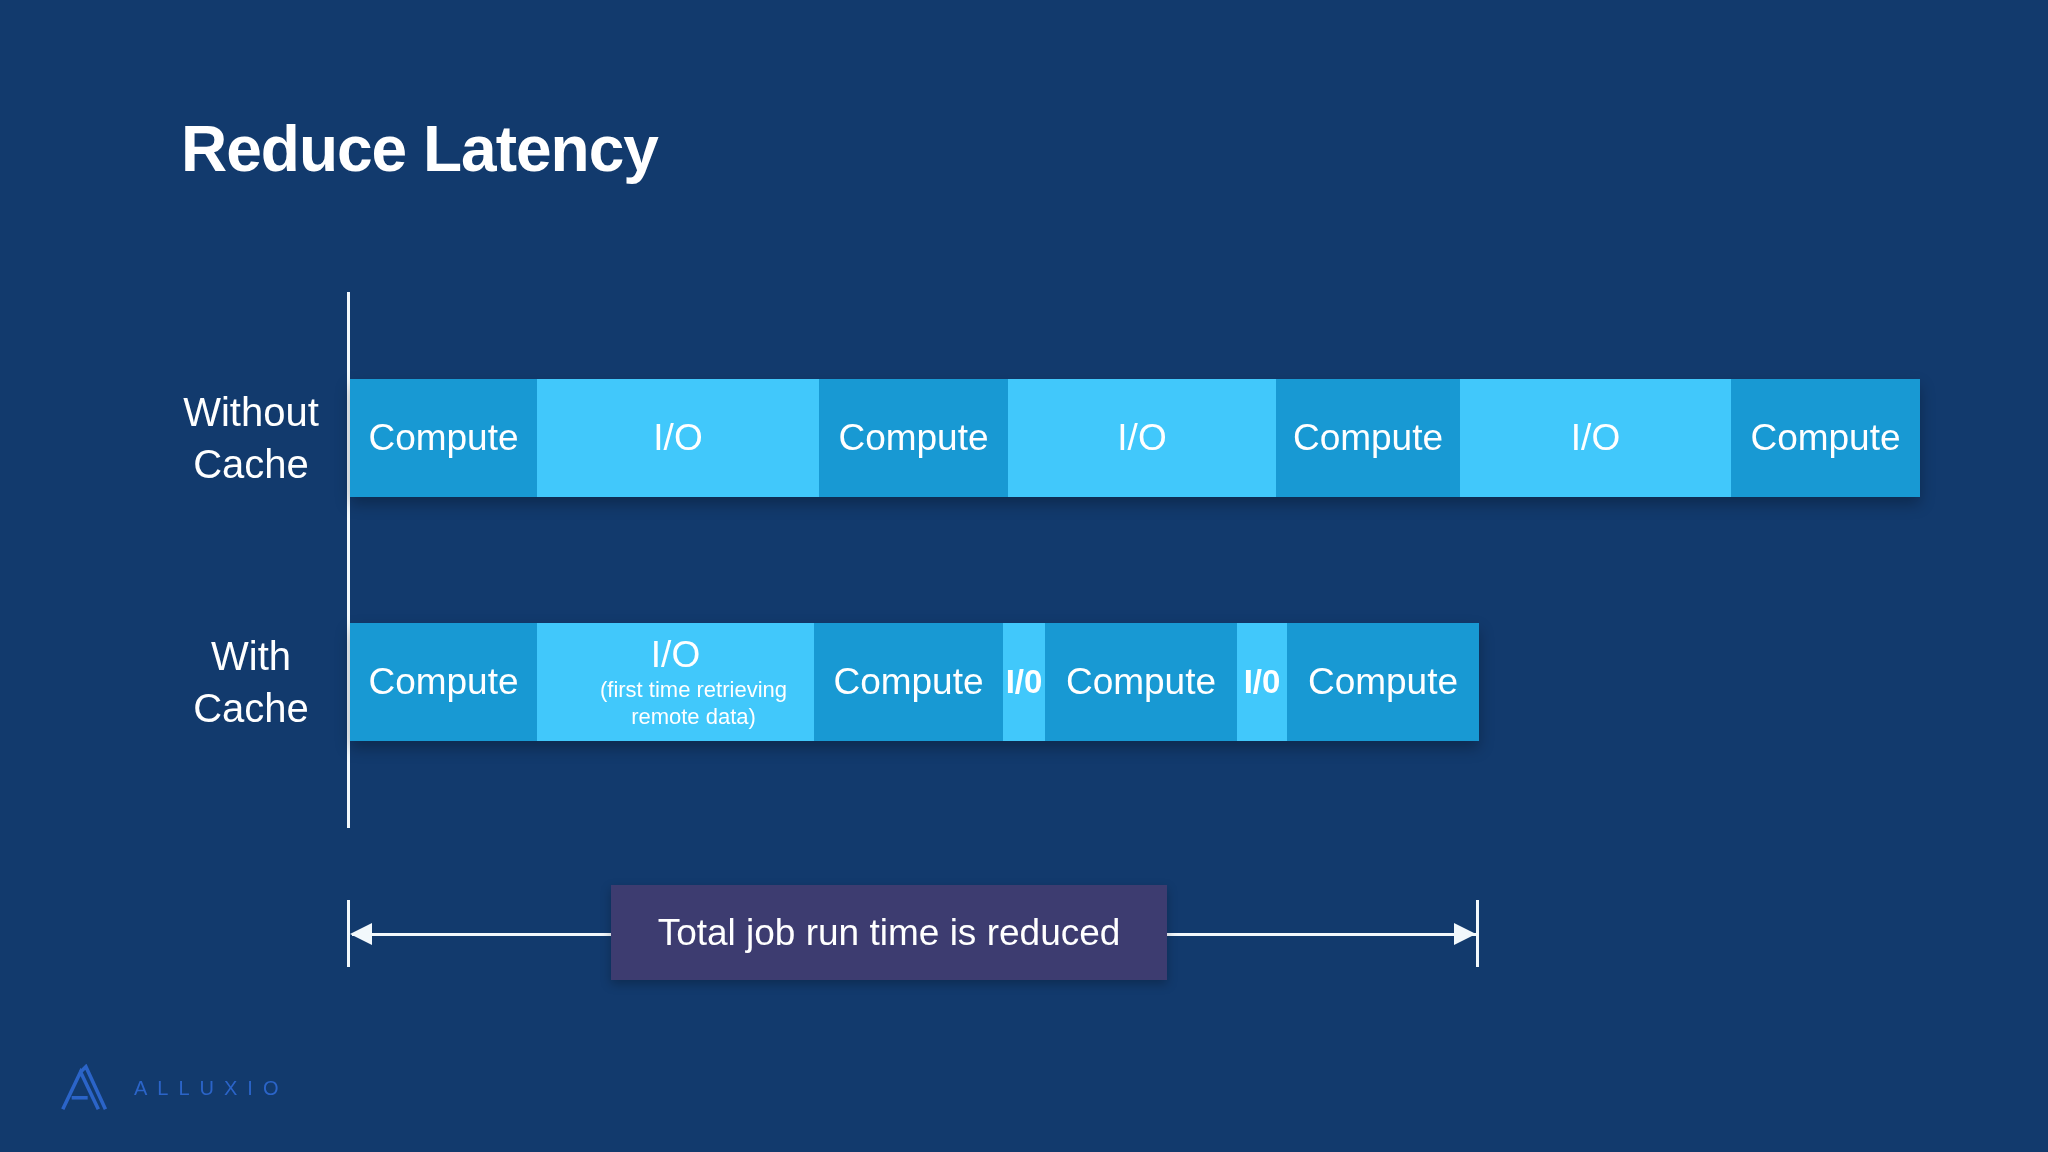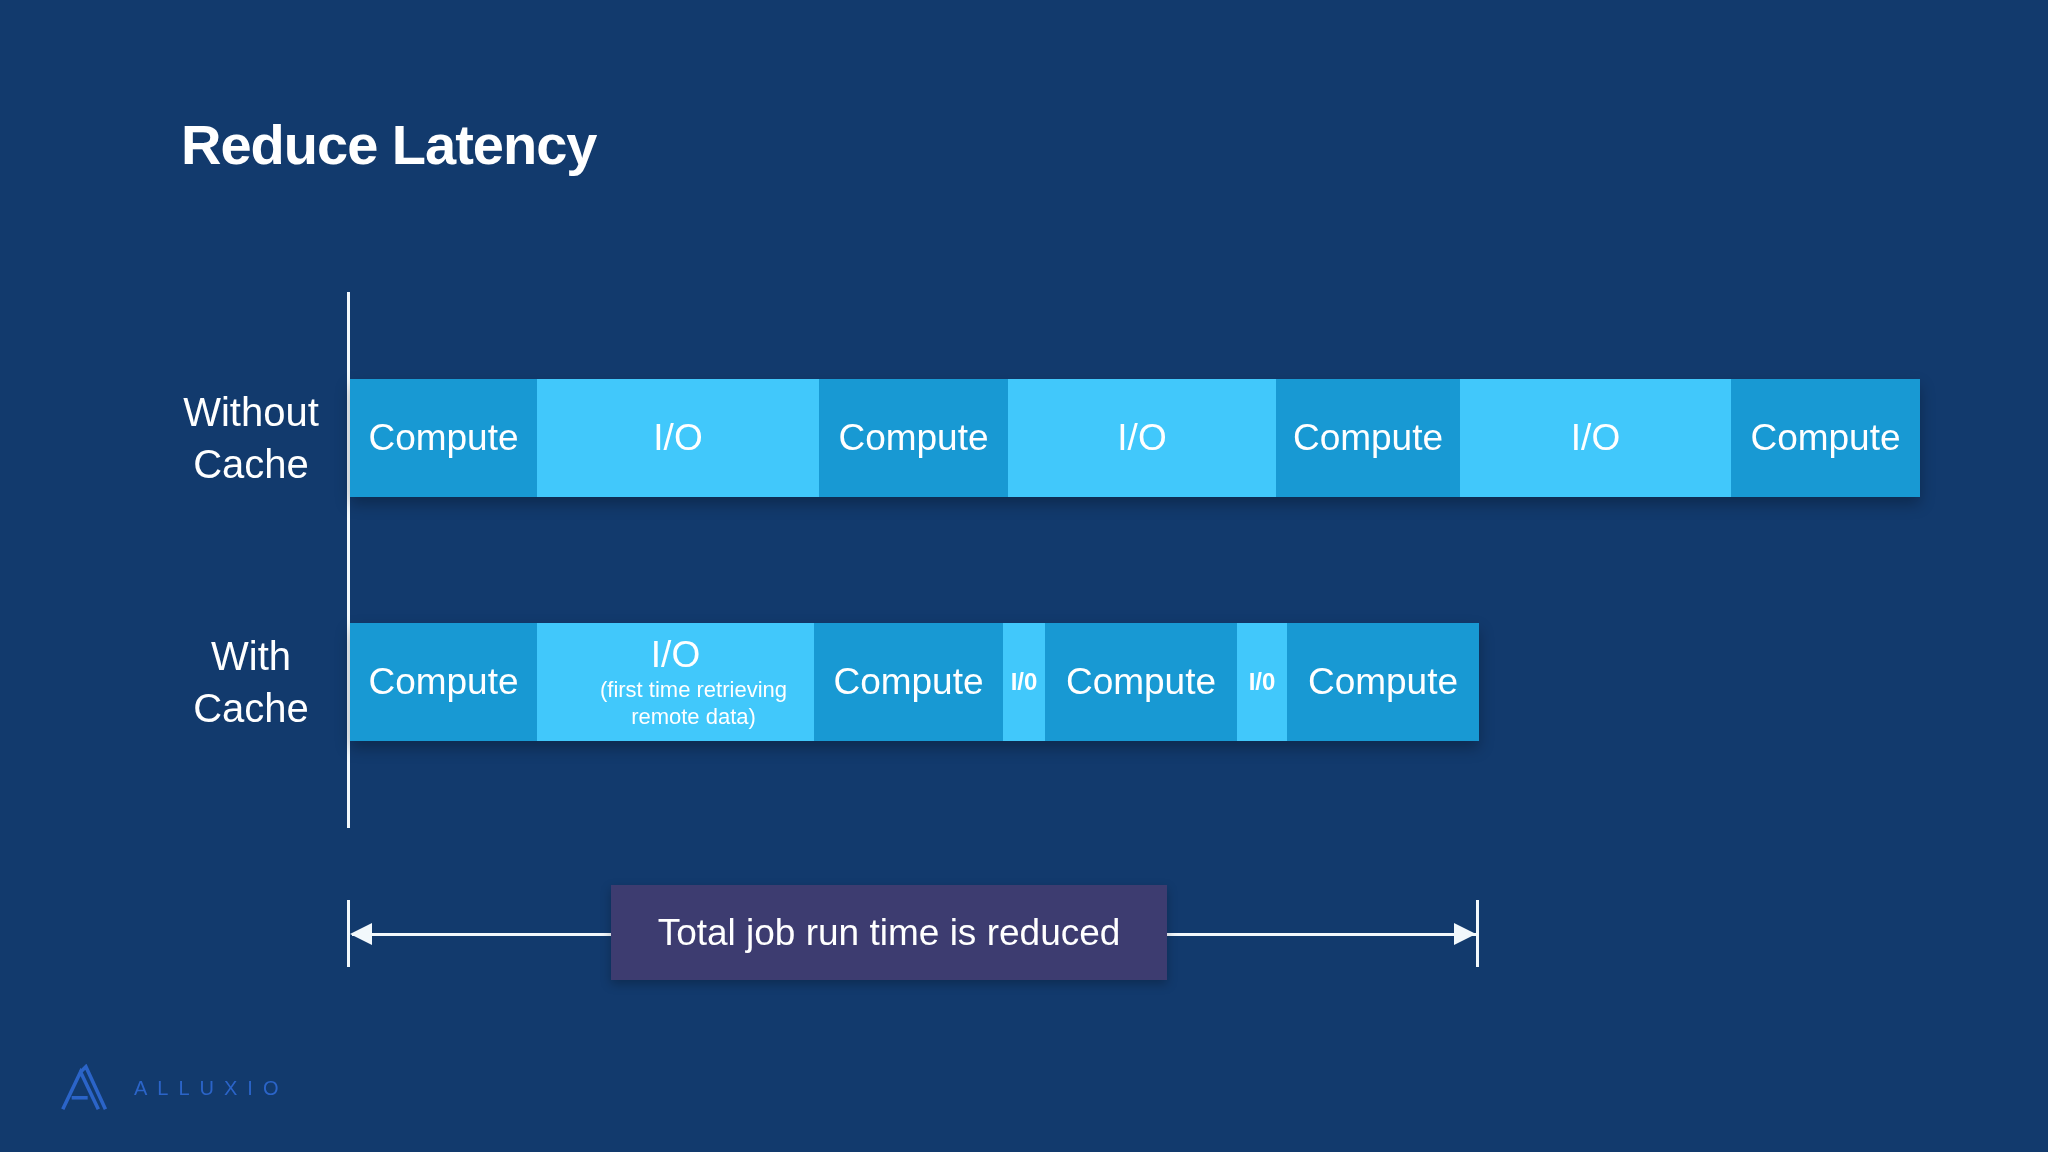--- a/index.html
+++ b/index.html
@@ -6,21 +6,21 @@
   .slide{
     position:relative;
     width:2048px;height:1152px;
     background:var(--background,#123A6D);
     overflow:hidden;
     font-family:"Liberation Sans", sans-serif;
     color:var(--text,#FFFFFF);
   }
   .title{
     position:absolute;left:181px;top:112px;
-    font-size:56px;font-weight:800;letter-spacing:-1px;
+    font-size:64px;font-weight:800;letter-spacing:-1px;
     color:var(--text,#fff);
   }
   .axis-line{
     position:absolute;left:347px;top:292px;width:3px;height:536px;
     background:var(--axis,#EDF5FA);
   }
   .row-label{
     position:absolute;left:141px;width:220px;
     transform:translateY(-50%);
     text-align:center;font-size:40px;line-height:52px;font-weight:400;
@@ -29,21 +29,21 @@
     position:absolute;display:flex;flex-direction:row;align-items:stretch;
     box-shadow:0 7px 14px rgba(0,0,0,0.28);
   }
   .seg{
     display:flex;flex-direction:column;align-items:center;justify-content:center;
     height:100%;box-sizing:border-box;overflow:hidden;
   }
   .seg-compute{background:var(--compute,#1899D3);}
   .seg-io,.seg-io-small{background:var(--io,#41C8FB);}
   .seg-label{font-size:37px;line-height:42px;white-space:nowrap;}
-  .seg-io-small .seg-label{font-size:24px;font-weight:600;}
+  .seg-io-small .seg-label{font-size:33px;font-weight:600;}
   .seg-sublabel{font-size:22px;line-height:27px;white-space:nowrap;margin-left:36px;}
   .tick{
     position:absolute;width:3px;height:67px;top:900px;
     background:var(--axis,#EDF5FA);
   }
   .tick-left{left:347px;}
   .tick-right{left:1476px;}
   .arrow-line{
     position:absolute;left:352px;top:933px;width:1124px;height:3px;
     background:var(--axis,#F6FAFD);

